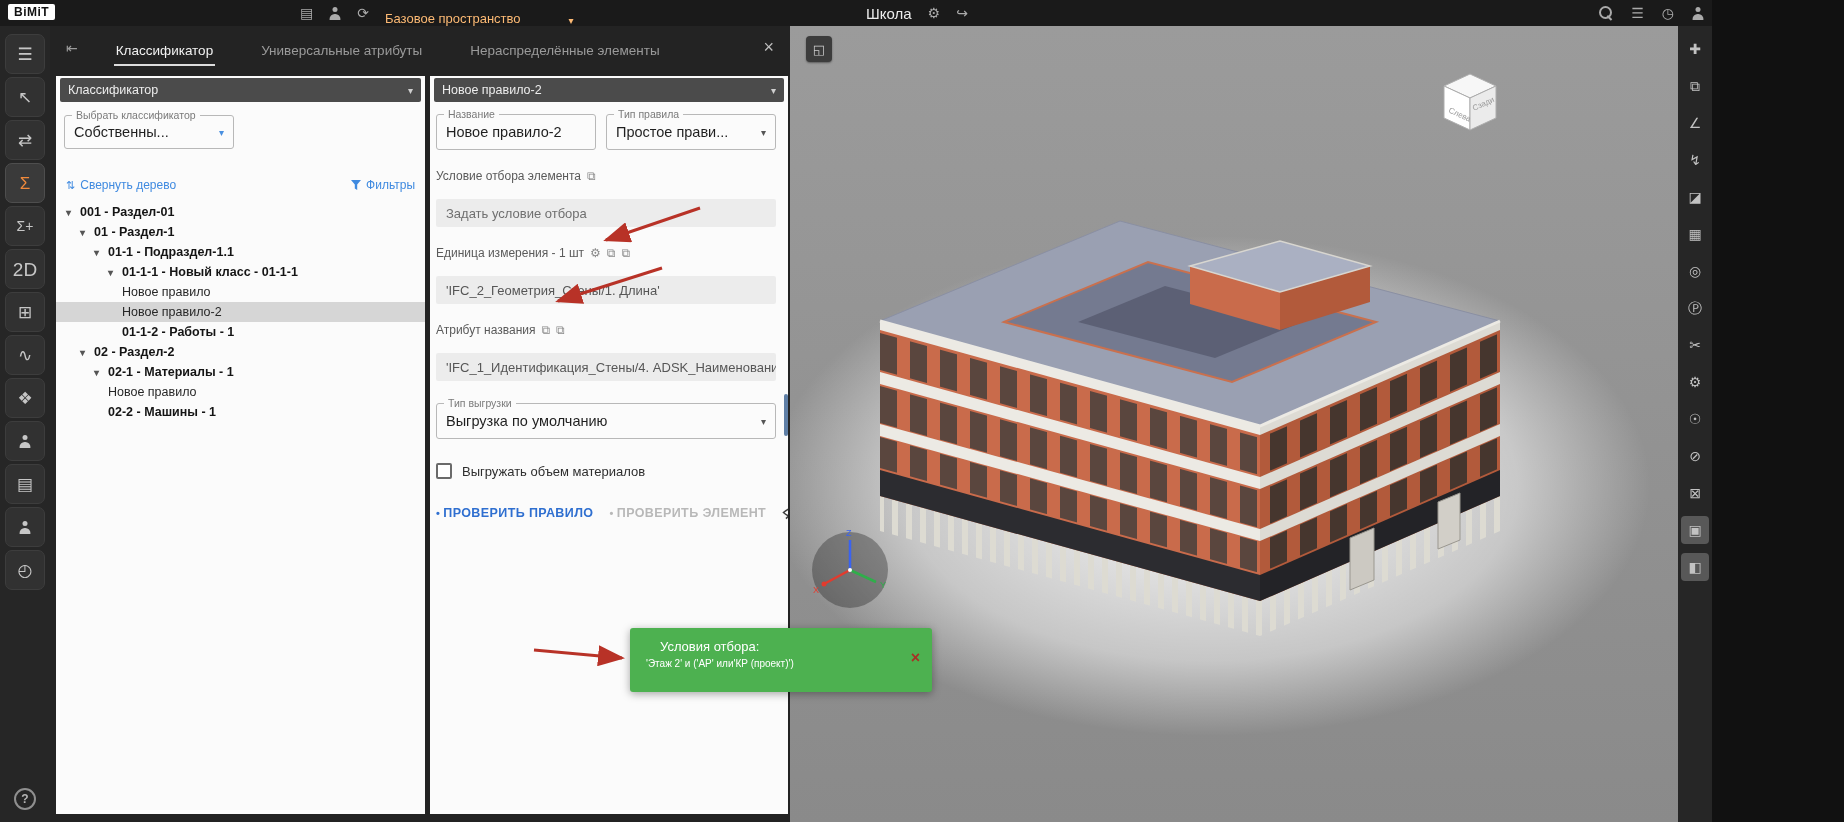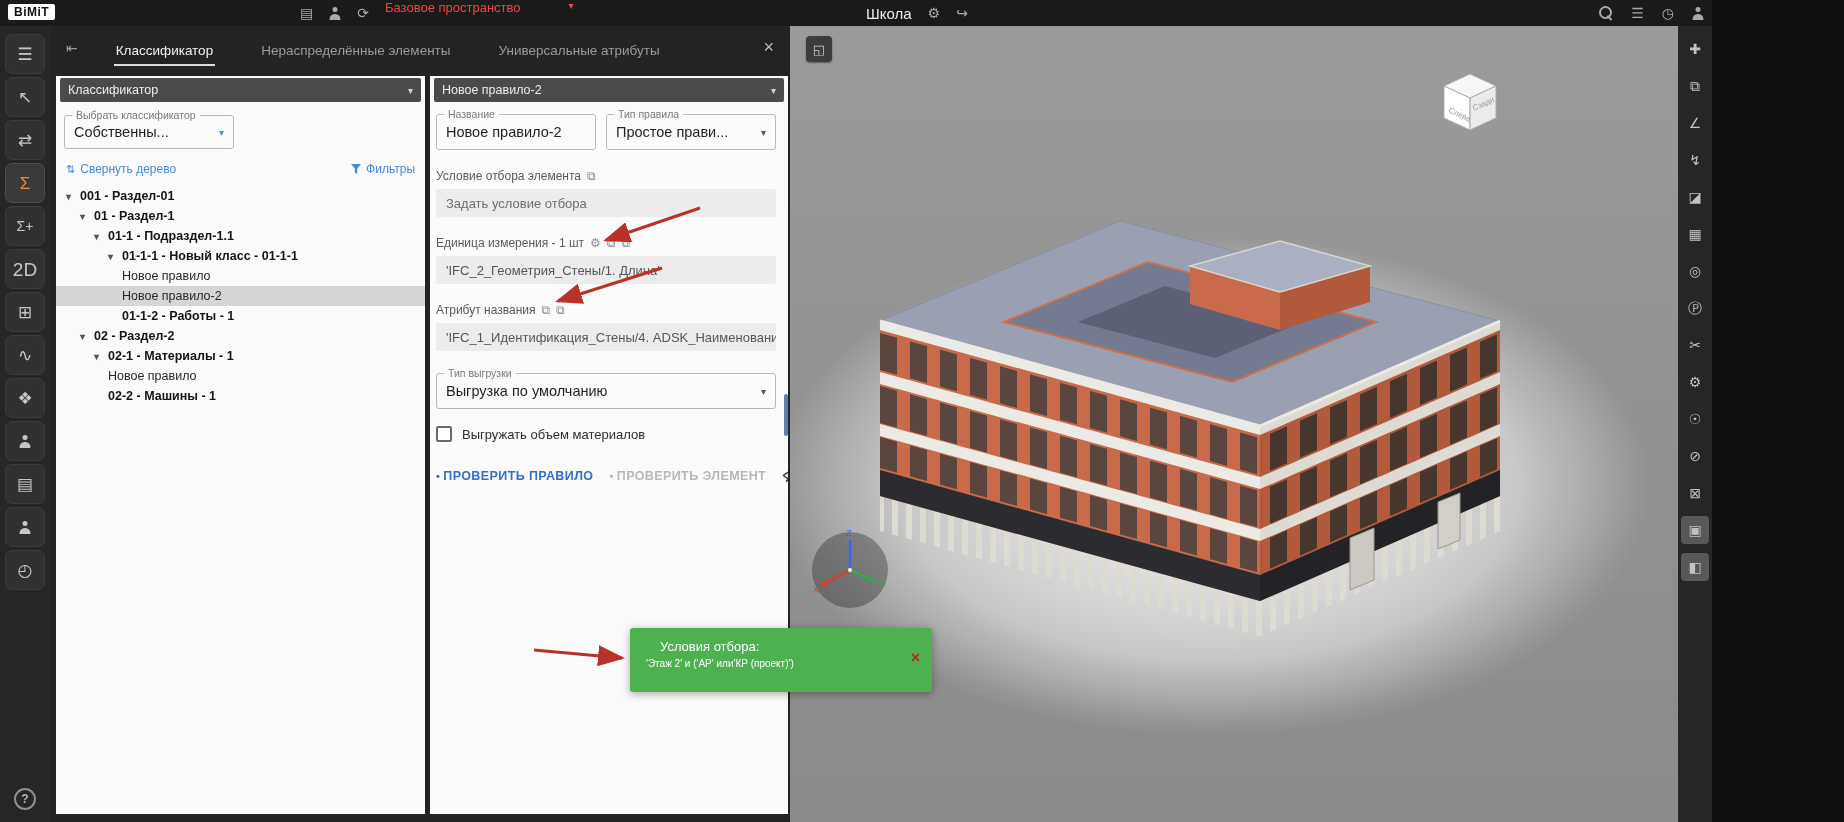--- a/index.html
+++ b/index.html
@@ -3,21 +3,21 @@
 <meta charset="utf-8">
 <style>
   *{margin:0;padding:0;box-sizing:border-box}
   body{background:#111;font-family:"Liberation Sans",sans-serif}
   .app{position:relative;width:1712px;height:822px;background:#232323;overflow:hidden}
 
   
   .topbar{position:absolute;left:0;top:0;width:100%;height:26px;background:#1a1a1a;z-index:10}
   .logo{position:absolute;left:8px;top:4px;background:#fff;color:#111;font-weight:700;font-size:12px;padding:1px 6px;border-radius:2px;letter-spacing:.5px}
   .tb-tools{position:absolute;left:300px;top:0;height:26px;display:flex;align-items:center;gap:16px;color:#9a9a9a;font-size:14px}
-  .tb-workspace{position:absolute;left:385px;top:0;height:26px;display:flex;align-items:flex-start;color:#ef4444;font-size:13px;cursor:pointer}
+  .tb-workspace{position:absolute;left:385px;top:0;height:26px;display:flex;align-items:flex-end;color:#fdba74;font-size:13px;cursor:pointer}
   .tb-workspace .ws-caret{margin-left:48px;font-size:10px}
   .tb-center{position:absolute;left:866px;top:0;height:26px;display:flex;align-items:center;gap:16px}
   .tb-title{color:#ececec;font-size:15px}
   .tb-ic{color:#aaaaaa;font-size:14px;cursor:pointer;line-height:1}
   .tb-right{position:absolute;right:8px;top:0;height:26px;display:flex;align-items:center;gap:18px;color:#aeaeae}
 
   
   .left-rail{position:absolute;left:0;top:26px;width:50px;bottom:0;background:#262626;z-index:5}
   .left-rail-items{padding-top:5px}
   .rail-btn{width:40px;height:40px;margin:3px auto 0;background:#313131;border:1px solid #3d3d3d;border-radius:7px;display:flex;align-items:center;justify-content:center;color:#c6c6c6;cursor:pointer}
@@ -53,44 +53,44 @@
   .sec-caret{margin-left:auto;color:#cfcfcf;font-size:10px}
 
   
   .ofield{position:relative;border:1px solid #b8b8b8;border-radius:3px;height:34px;display:flex;align-items:center;padding:0 9px;background:#fbfbfb;cursor:pointer}
   .olabel{position:absolute;top:-7px;left:7px;background:#fbfbfb;padding:0 4px;font-size:10.5px;color:#7a7a7a;white-space:nowrap}
   .oval{font-size:14.5px;color:#1f1f1f;white-space:nowrap;overflow:hidden}
   .ocaret{margin-left:auto;font-size:10px;color:#4a90e0;padding-left:6px}
   .ocaret.dark{color:#555}
 
   
-  .tp-fields{display:flex;gap:6px;margin:13px 8px 0}
+  .tp-fields{display:flex;gap:6px;margin:13px 8px 16px}
   .clf-select{width:170px;flex:0 0 170px}
   .search-input{flex:1;height:34px;border:1px solid #c4c4c4;border-radius:3px;padding:0 10px;font-size:13px;color:#333;background:#fff;outline:none;font-family:"Liberation Sans",sans-serif}
   .search-input::placeholder{color:#9e9e9e}
   .tp-links{display:flex;align-items:center;justify-content:space-between;margin:13px 10px 2px;font-size:12px;color:#3f8ae0}
   .link{display:flex;align-items:center;gap:5px;cursor:pointer}
   .link .li{font-size:11px}
   .tree{margin-top:8px;flex:1;overflow:hidden}
   .tree-row{display:flex;align-items:center;height:20px;font-size:12.5px;color:#262626;cursor:pointer;white-space:nowrap}
   .tree-row.bold{font-weight:700;color:#141414}
   .tree-row.selected{background:#d6d6d6}
   .tree-caret{width:14px;flex:0 0 14px;font-size:10px;color:#555}
 
   
   .fp-body{padding:12px 12px 0 6px}
   .fp-row{display:flex;gap:10px}
   .ofield.name{width:160px;flex:0 0 160px;height:36px}
   .ofield.type{flex:1;height:36px}
   .f-label{display:flex;align-items:center;gap:6px;font-size:12px;color:#5a5a5a;margin-top:19px}
   .f-label .ico{color:#8a8a8a;font-size:12px;cursor:pointer;line-height:1}
-  .g-field{margin-top:6px;height:28px;background:#ececec;border-radius:2px;display:flex;align-items:center;padding:0 10px;font-size:13px;color:#6f6f6f;cursor:text;white-space:nowrap;overflow:hidden}
+  .g-field{margin-top:16px;height:28px;background:#ececec;border-radius:2px;display:flex;align-items:center;padding:0 10px;font-size:13px;color:#6f6f6f;cursor:text;white-space:nowrap;overflow:hidden}
   .g-field.value{color:#565656}
   .ofield.export{margin-top:22px;height:36px}
-  .cb-row{display:flex;align-items:center;gap:10px;margin-top:17px}
+  .cb-row{display:flex;align-items:center;gap:10px;margin-top:24px}
   .cb{width:16px;height:16px;border:2px solid #6a6a6a;border-radius:2px;background:#fff;cursor:pointer;flex:0 0 16px}
   .cb-label{font-size:13px;color:#2e2e2e}
   .btn-row{display:flex;align-items:center;margin-top:26px;gap:16px}
   .txt-btn{font-size:12.5px;font-weight:700;letter-spacing:.4px;cursor:pointer;white-space:nowrap}
   .txt-btn::before{content:"•";margin-right:3px;font-size:11px}
   .txt-btn.blue{color:#2f6fd0}
   .txt-btn.gray{color:#b8b8b8}
   .eye-btn{margin-left:auto;cursor:pointer;display:flex}
   .fp-scroll{position:absolute;right:0;top:318px;width:4px;height:42px;background:#5f7fa6;border-radius:2px}
 
@@ -182,24 +182,24 @@
     <div class="rail-help">?</div>
   </nav>
 
   <section class="panel-wrap">
     <div class="tab-bar">
       <span class="collapse-icon">⇤</span>
       <div class="tab active">
         <span class="tab-label">Классификатор</span>
       </div>
       <div class="tab">
+        <span class="tab-label">Универсальные атрибуты</span>
+      </div>
+      <div class="tab">
         <span class="tab-label">Нераспределённые элементы</span>
-      </div>
-      <div class="tab">
-        <span class="tab-label">Универсальные атрибуты</span>
       </div>
       <span class="tab-close">×</span>
     </div>
 
     <div class="panels">
 
       <div class="tree-panel">
         <div class="sec-header">
           <span>Классификатор</span>
           <span class="sec-caret">▾</span>

